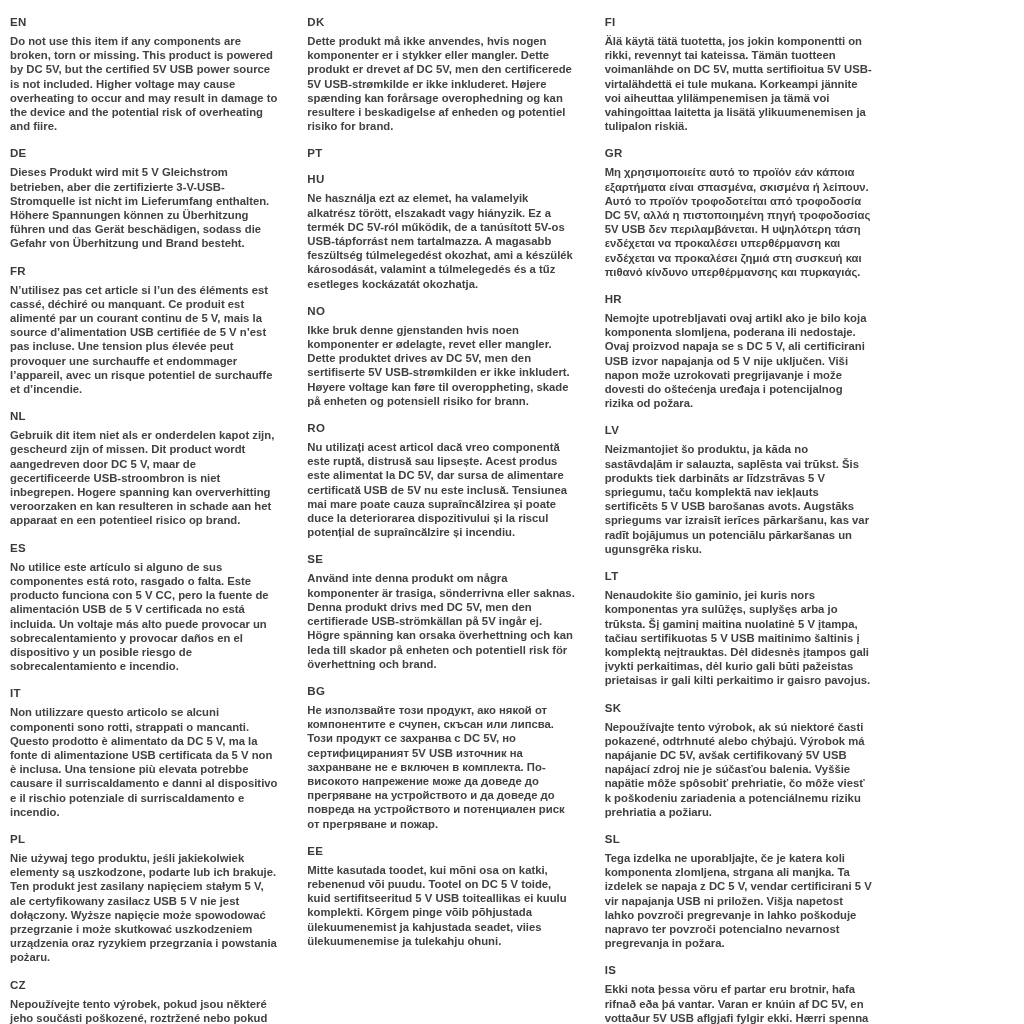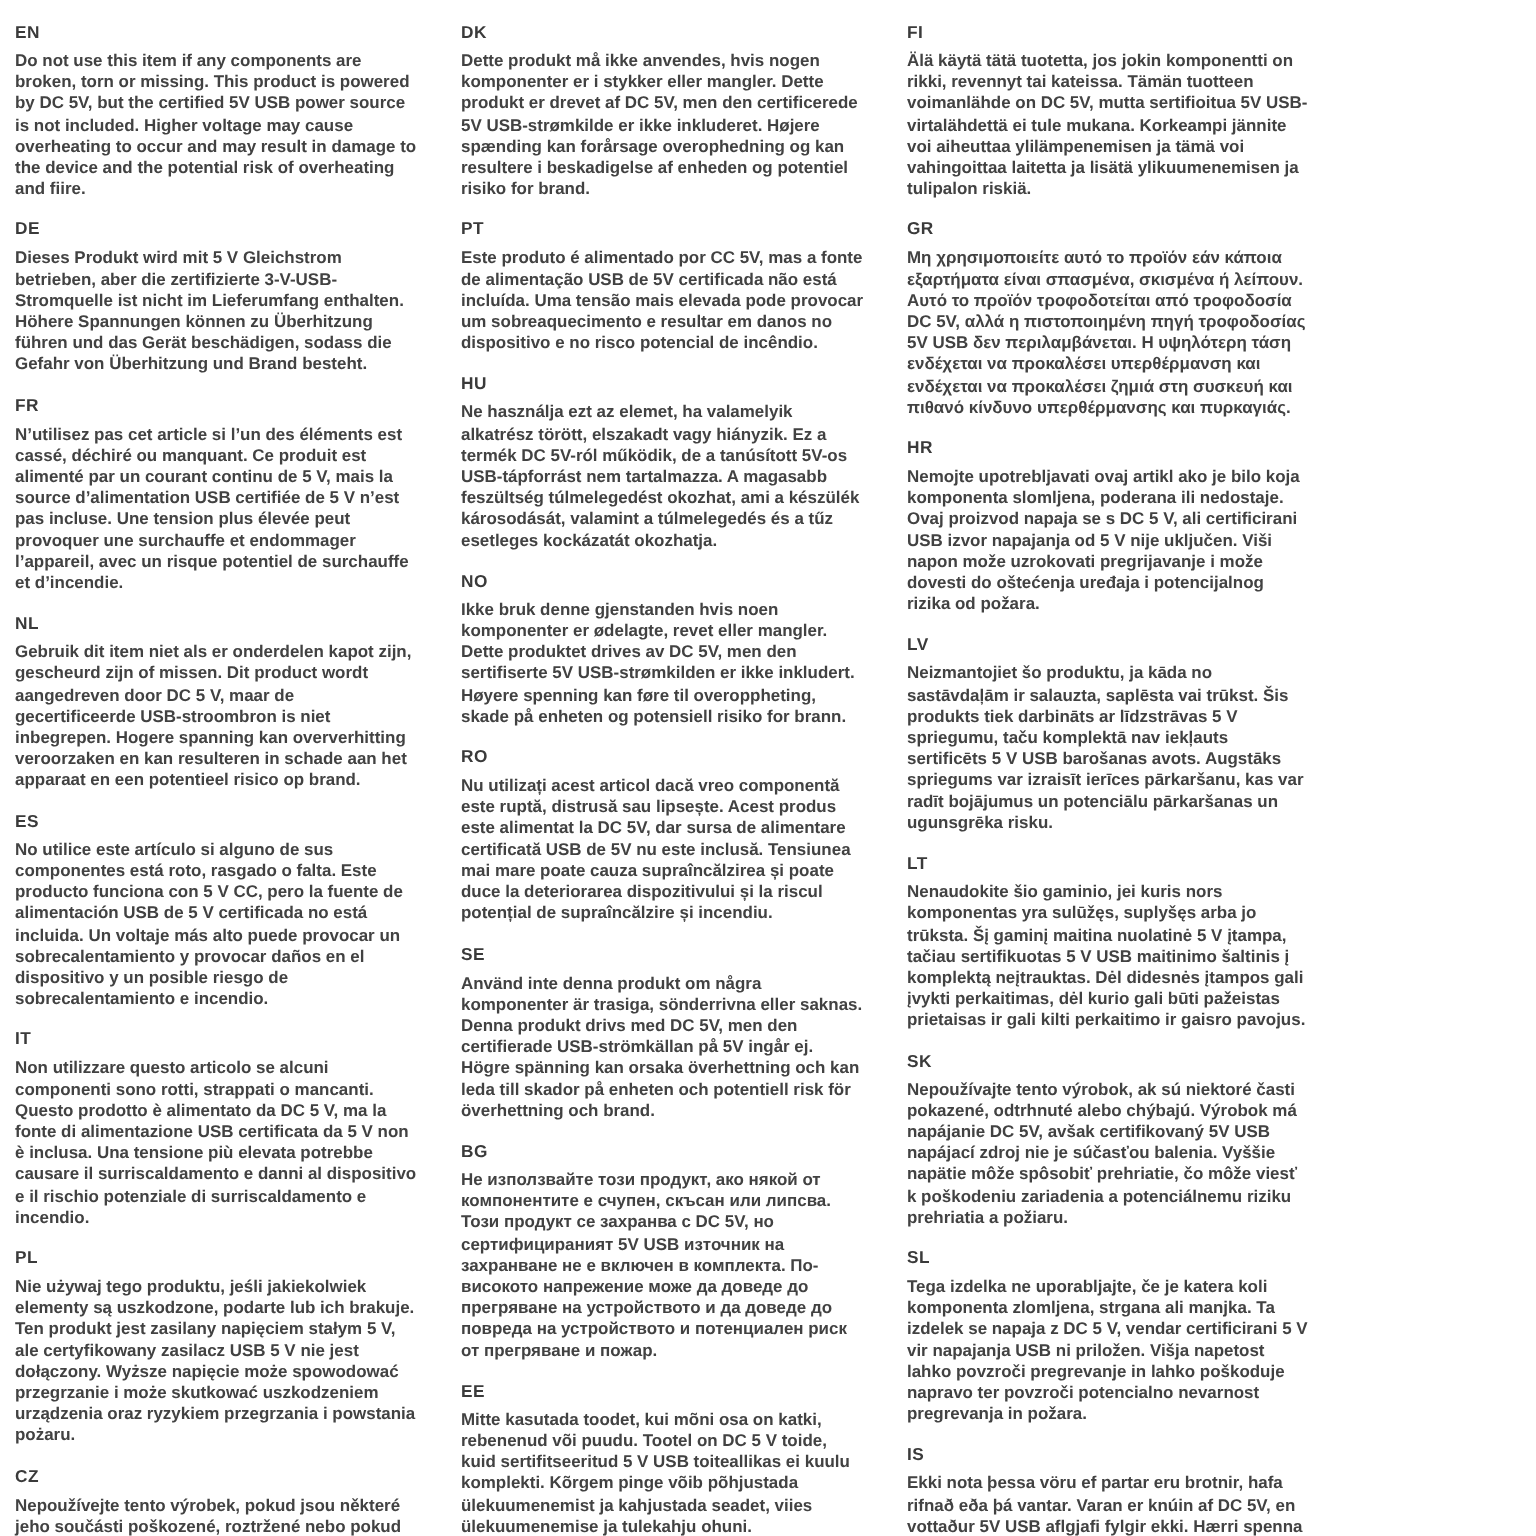--- a/index.html
+++ b/index.html
@@ -83,29 +83,28 @@
     </section>
   </div>
 
   <div class="col">
     <section class="lang-section">
       <h2 class="lang-code">DK</h2>
       <p class="lang-text">Dette produkt må ikke anvendes, hvis nogen komponenter er i stykker eller mangler. Dette produkt er drevet af DC 5V, men den certificerede 5V USB-strømkilde er ikke inkluderet. Højere spænding kan forårsage overophedning og kan resultere i beskadigelse af enheden og potentiel risiko for brand.</p>
     </section>
     <section class="lang-section">
       <h2 class="lang-code">PT</h2>
-      <p class="lang-text">Este produto é alimentado por CC 5V, mas a fonte de alimentação USB de 5V certificada não está incluída. Uma tensão mais elevada pode provocar um sobreaquecimento e resultar em danos no dispositivo e no risco potencial de incêndio.</p>
     </section>
     <section class="lang-section">
       <h2 class="lang-code">HU</h2>
       <p class="lang-text">Ne használja ezt az elemet, ha valamelyik alkatrész törött, elszakadt vagy hiányzik. Ez a termék DC 5V-ról működik, de a tanúsított 5V-os USB-tápforrást nem tartalmazza. A magasabb feszültség túlmelegedést okozhat, ami a készülék károsodását, valamint a túlmelegedés és a tűz esetleges kockázatát okozhatja.</p>
     </section>
     <section class="lang-section">
       <h2 class="lang-code">NO</h2>
-      <p class="lang-text">Ikke bruk denne gjenstanden hvis noen komponenter er ødelagte, revet eller mangler. Dette produktet drives av DC 5V, men den sertifiserte 5V USB-strømkilden er ikke inkludert. Høyere spenning kan føre til overoppheting, skade på enheten og potensiell risiko for brann.</p>
+      <p class="lang-text">Ikke bruk denne gjenstanden hvis noen komponenter er ødelagte, revet eller mangler. Dette produktet drives av DC 5V, men den sertifiserte 5V USB-strømkilden er ikke inkludert. Høyere voltage kan føre til overoppheting, skade på enheten og potensiell risiko for brann.</p>
     </section>
     <section class="lang-section">
       <h2 class="lang-code">RO</h2>
       <p class="lang-text">Nu utilizați acest articol dacă vreo componentă este ruptă, distrusă sau lipsește. Acest produs este alimentat la DC 5V, dar sursa de alimentare certificată USB de 5V nu este inclusă. Tensiunea mai mare poate cauza supraîncălzirea și poate duce la deteriorarea dispozitivului și la riscul potențial de supraîncălzire și incendiu.</p>
     </section>
     <section class="lang-section">
       <h2 class="lang-code">SE</h2>
       <p class="lang-text">Använd inte denna produkt om några komponenter är trasiga, sönderrivna eller saknas. Denna produkt drivs med DC 5V, men den certifierade USB-strömkällan på 5V ingår ej. Högre spänning kan orsaka överhettning och kan leda till skador på enheten och potentiell risk för överhettning och brand.</p>
     </section>
     <section class="lang-section">

